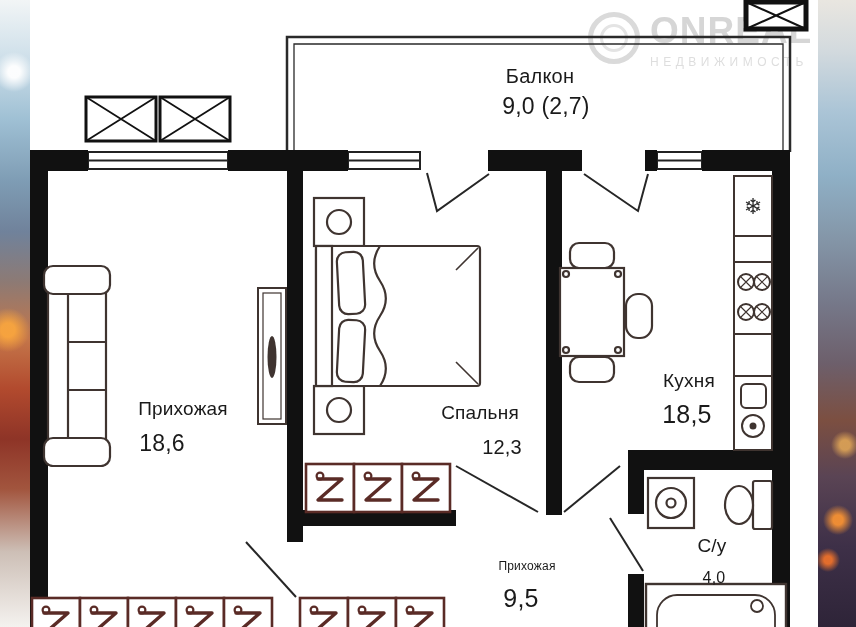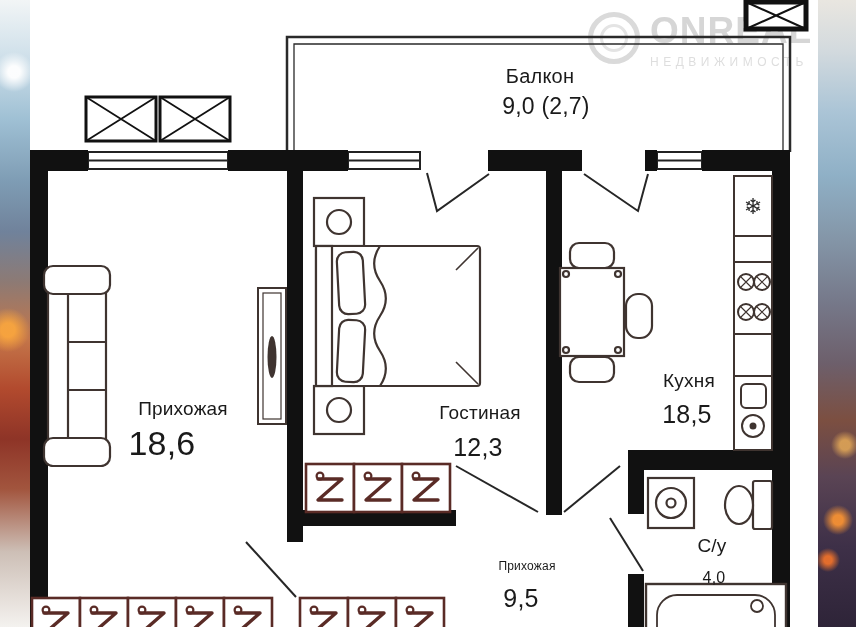--- a/index.html
+++ b/index.html
@@ -205,24 +205,24 @@
       <rect x="646" y="584" width="140" height="90"></rect>
       <rect x="657" y="595" width="118" height="68" rx="20" stroke-width="1.8"></rect>
       <circle cx="757" cy="606" r="6" stroke-width="1.8"></circle>
     </g>
   </svg>
 
   <div class="txt" style="left:540px;top:76px;font-size:20px">Балкон</div>
   <div class="txt" style="left:546px;top:106px;font-size:23px">9,0 (2,7)</div>
 
   <div class="txt" style="left:183px;top:409px;font-size:19px">Прихожая</div>
-  <div class="txt" style="left:162px;top:443px;font-size:34px">18,6</div>
-
-  <div class="txt" style="left:480px;top:413px;font-size:19px">Гостиная</div>
-  <div class="txt" style="left:478px;top:447px;font-size:25px">12,3</div>
+  <div class="txt" style="left:162px;top:443px;font-size:23px">18,6</div>
+
+  <div class="txt" style="left:480px;top:413px;font-size:19px">Спальня</div>
+  <div class="txt" style="left:502px;top:447px;font-size:20px">12,3</div>
 
   <div class="txt" style="left:689px;top:381px;font-size:19px">Кухня</div>
   <div class="txt" style="left:687px;top:414px;font-size:25px">18,5</div>
 
   <div class="txt" style="left:527px;top:566px;font-size:12px">Прихожая</div>
   <div class="txt" style="left:521px;top:598px;font-size:25px">9,5</div>
 
   <div class="txt" style="left:712px;top:546px;font-size:19px">С/у</div>
   <div class="txt" style="left:714px;top:578px;font-size:16px">4,0</div>
 

